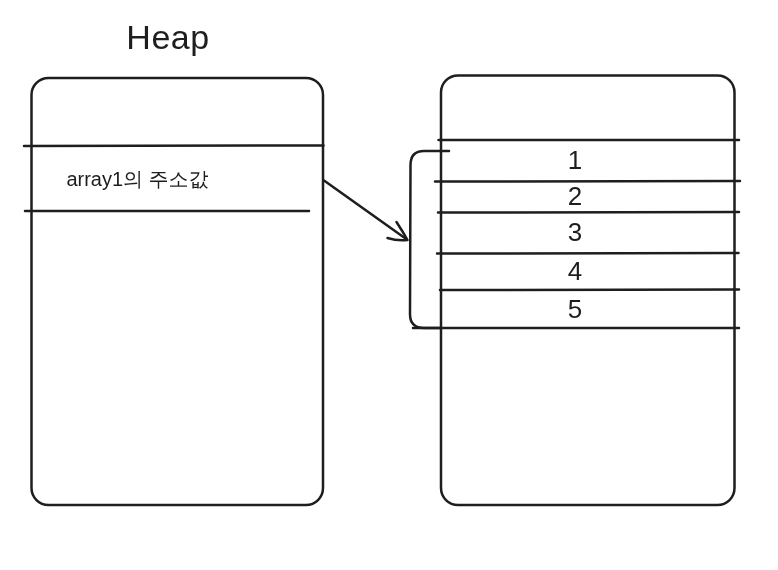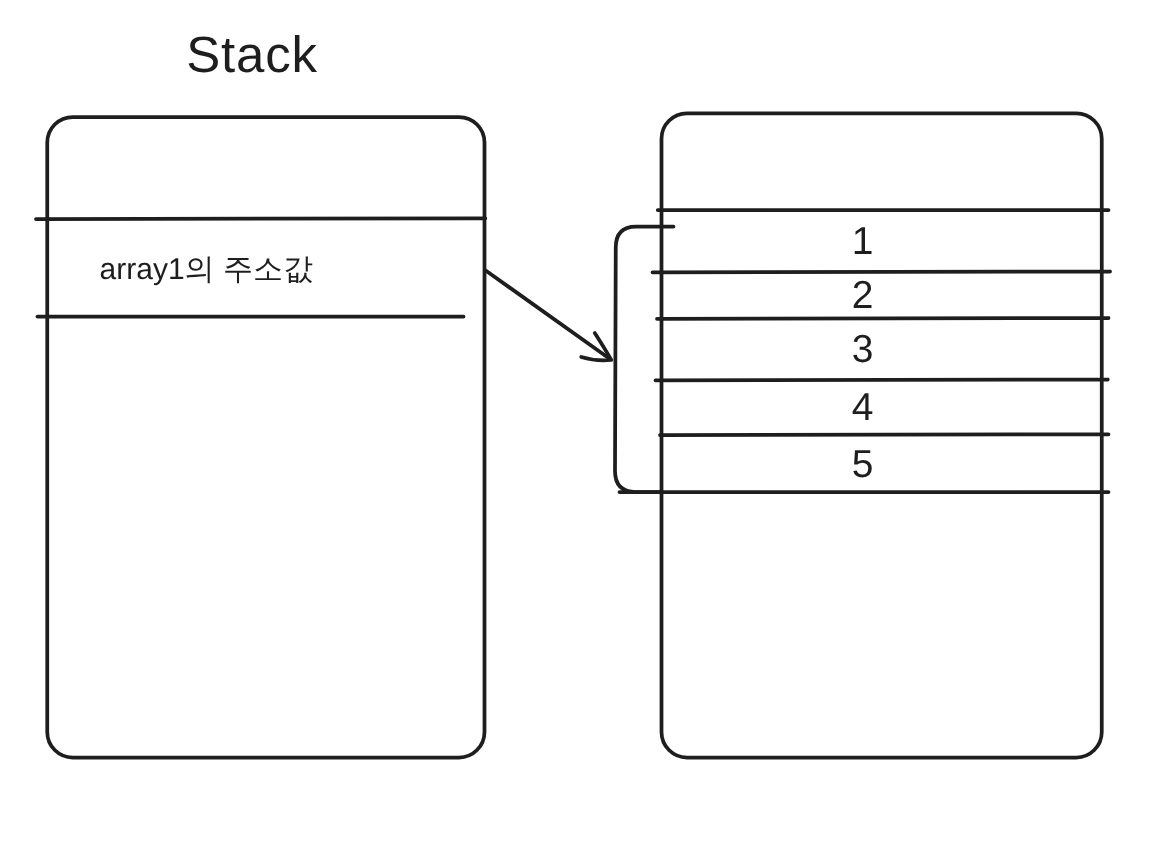--- a/index.html
+++ b/index.html
@@ -83,21 +83,21 @@
     <path d="M 413 328 L 739 328"></path>
 
     <path d="M 449 151 L 424 151 Q 410.5 151 410.5 165 L 410 314 Q 410 328 424 328 L 441 328"></path>
 
     <g>
       <path d="M 324 180.5 L 405.5 238.5"></path>
       <path d="M 396.5 222 Q 403 232 407.5 240 Q 397 241 387.5 238"></path>
     </g>
   </svg>
 
-  <div class="title" id="stack-title">Stack</div>
+  <div class="title" id="stack-title">Heap</div>
 
   <div class="stack-cell-label">array1의 주소값</div>
 
   <div class="heap-cell c0">1</div>
   <div class="heap-cell c1">2</div>
   <div class="heap-cell c2">3</div>
   <div class="heap-cell c3">4</div>
   <div class="heap-cell c4">5</div>
 
 </div>

